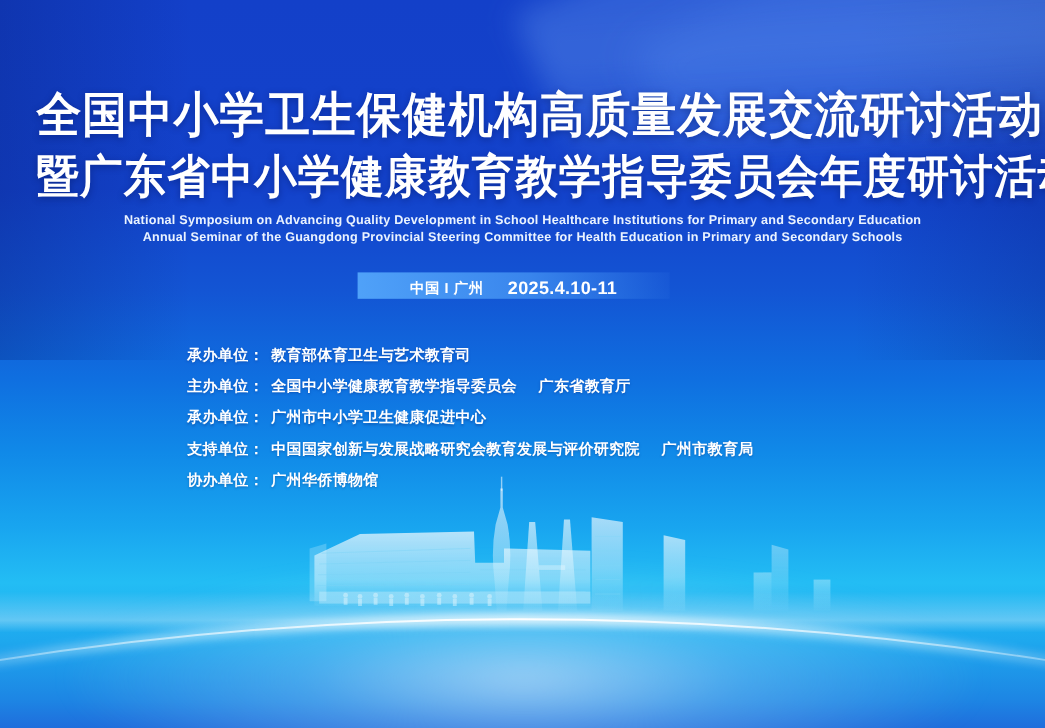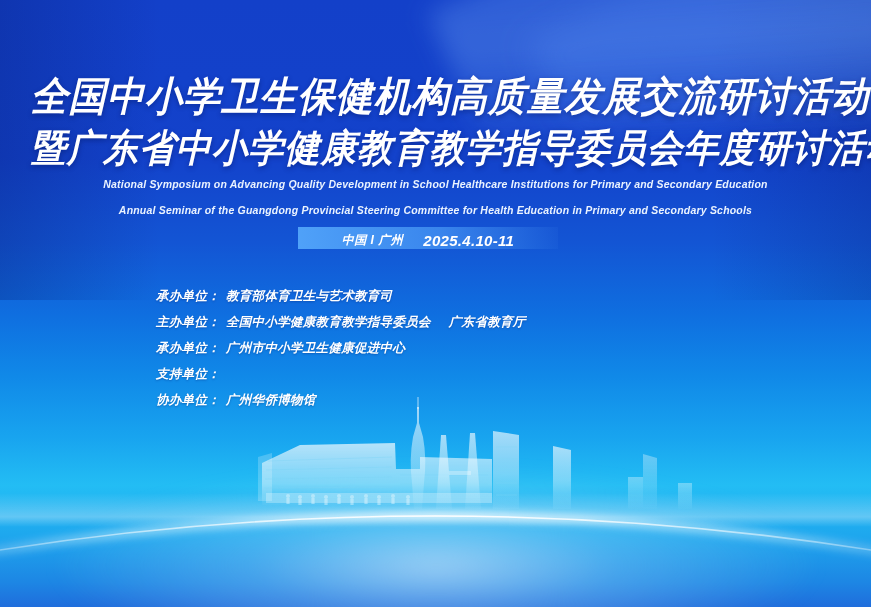--- a/index.html
+++ b/index.html
@@ -19,21 +19,20 @@
         #1340c9 0%,
         #1342cb 26%,
         #1355d4 40%,
         #0f6fe0 52%,
         #1089e8 62%,
         #18a4ef 72%,
         #23bdf4 80%,
         #1ea8ee 88%,
         #1d86e4 96%,
         #1f6ddc 100%);
-    font-style: italic;
   }
 
   
   .sheen-a {
     position:absolute; left:480px; top:-160px;
     width:760px; height:420px;
     background:linear-gradient(200deg, rgba(120,175,255,0.00) 0%, rgba(130,185,255,0.30) 46%, rgba(120,175,255,0.00) 62%);
     transform:rotate(-24deg);
     filter:blur(12px);
     pointer-events:none;
@@ -94,21 +93,21 @@
   }
   .title-en {
     position:absolute; left:0; width:871px;
     color:#eaf3ff;
     font-size:10.5px;
     font-weight:bold;
     letter-spacing:0.2px;
     white-space:nowrap;
   }
   #subtitle-line1 { top:178px; }
-  #subtitle-line2 { top:204px; }
+  #subtitle-line2 { top:192px; }
 
   
   #venue-badge {
     position:absolute; left:298px; top:227px;
     width:260px; height:22px;
     display:flex; align-items:flex-end; justify-content:center;
     gap:20px;
     background:linear-gradient(90deg, rgba(90,175,255,0.85) 0%, rgba(70,150,245,0.75) 55%, rgba(60,130,235,0.10) 100%);
     color:#ffffff;
   }
@@ -183,20 +182,24 @@
         </span>
       </div>
       <div class="credit-row">
         <span class="credit-label">承办单位：</span>
         <span class="credit-orgs">
           <span>广州市中小学卫生健康促进中心</span>
         </span>
       </div>
       <div class="credit-row">
         <span class="credit-label">支持单位：</span>
+        <span class="credit-orgs">
+          <span>中国国家创新与发展战略研究会教育发展与评价研究院</span>
+          <span>广州市教育局</span>
+        </span>
       </div>
       <div class="credit-row">
         <span class="credit-label">协办单位：</span>
         <span class="credit-orgs">
           <span>广州华侨博物馆</span>
         </span>
       </div>
     </div>
 
   <div class="glow-center"></div>

